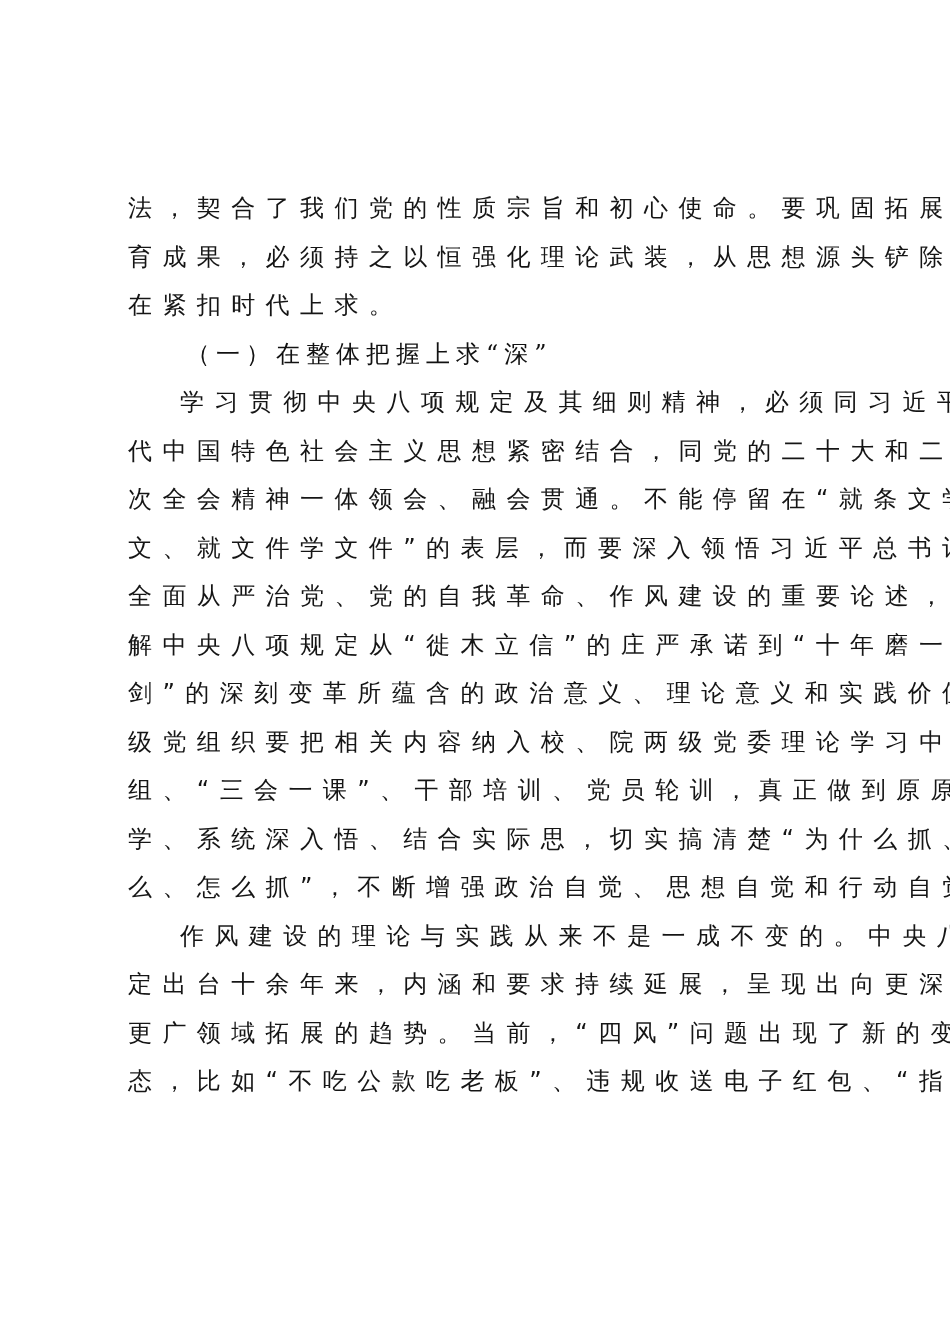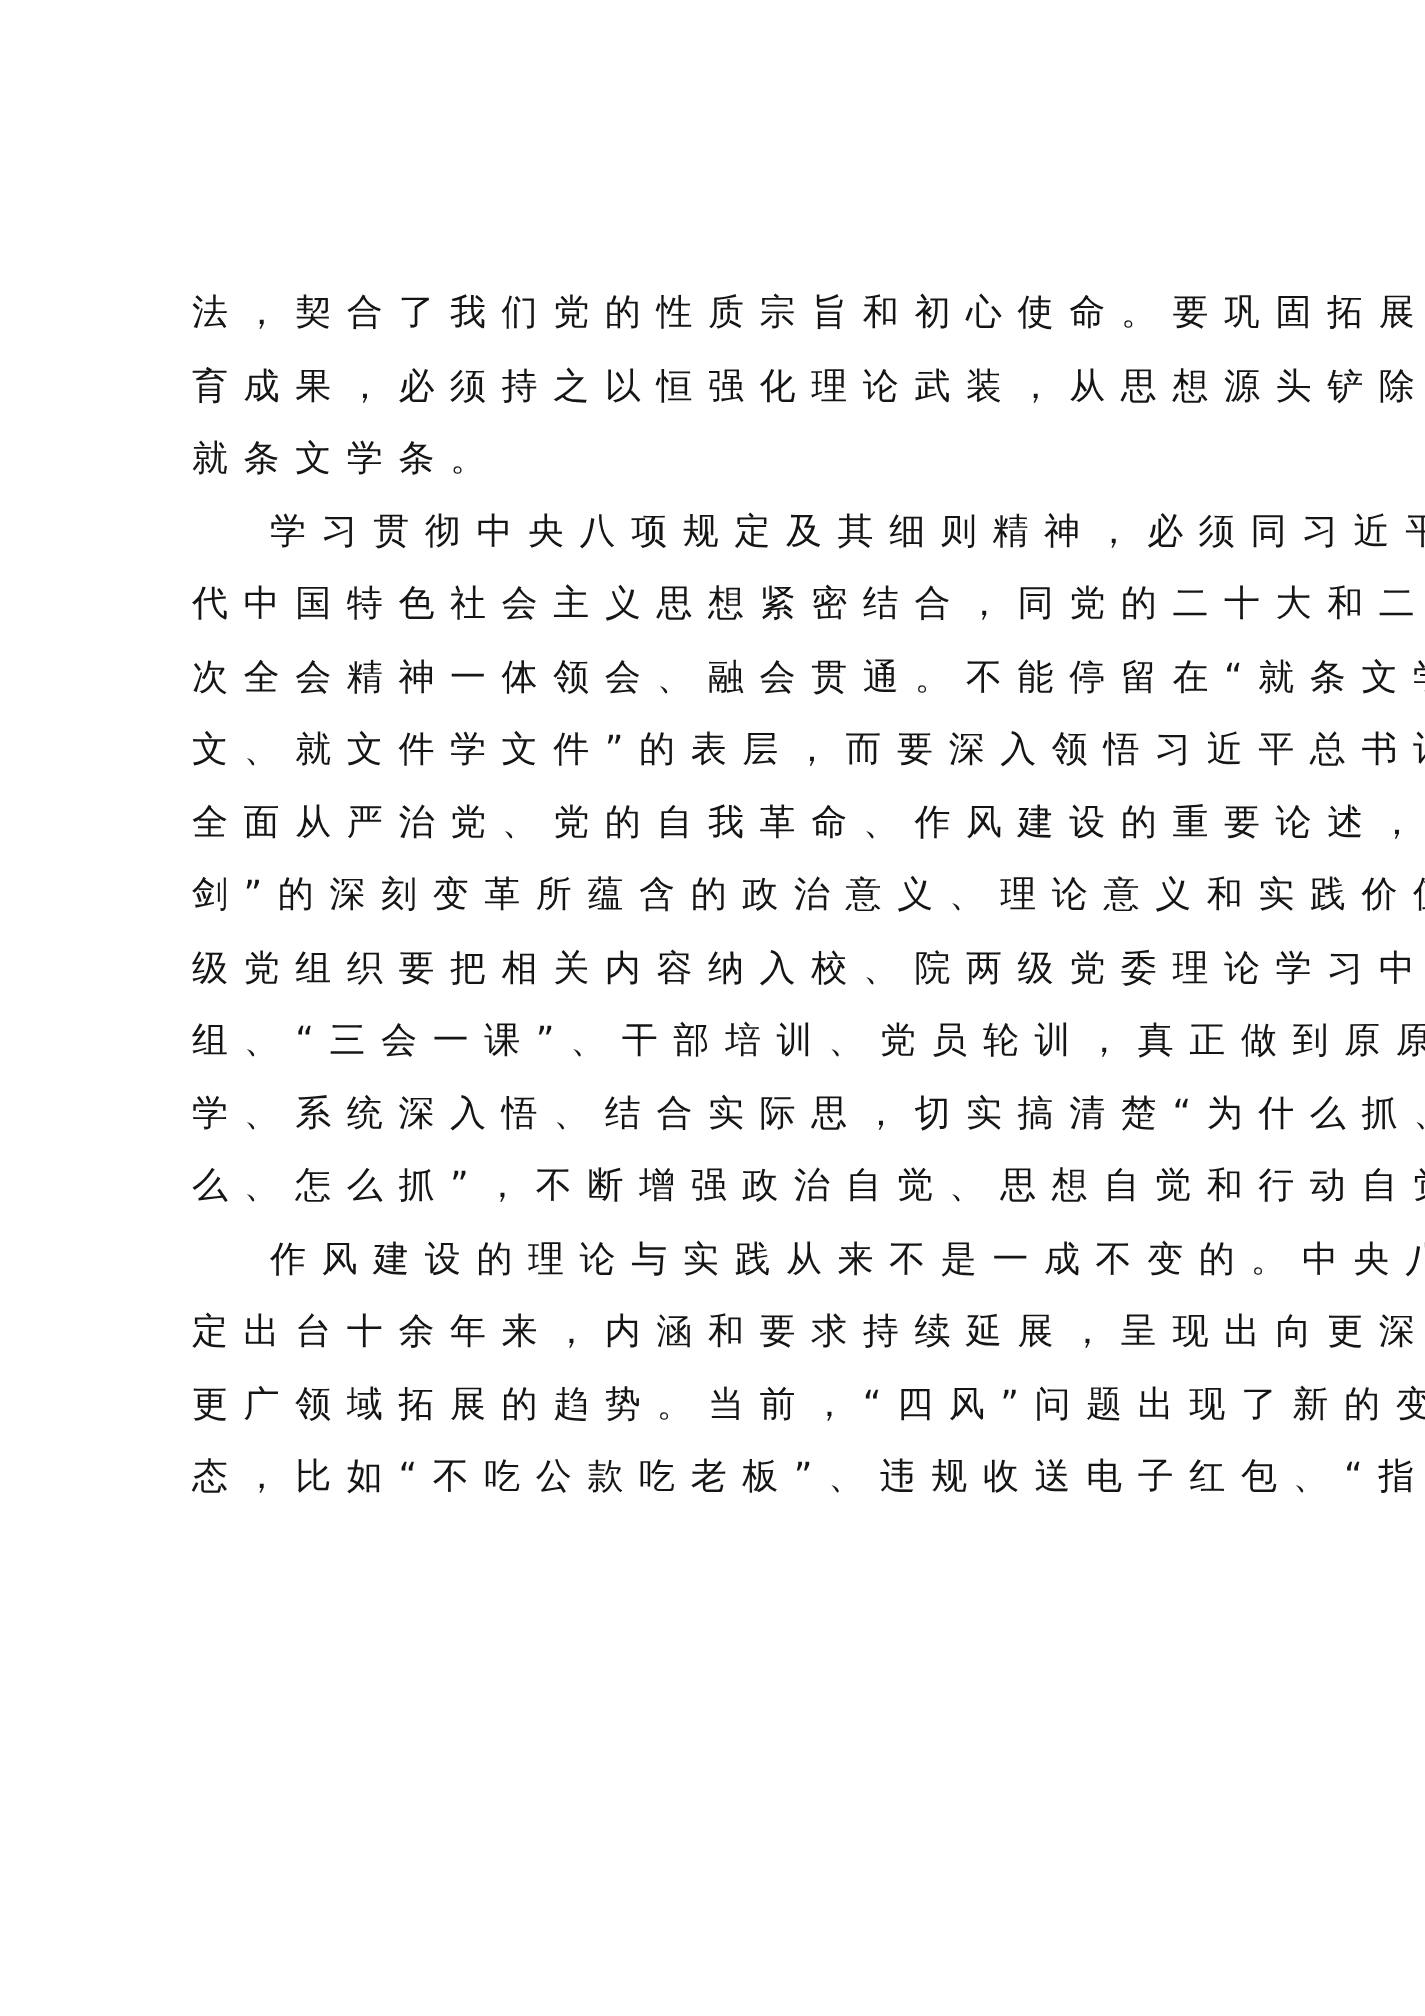--- a/index.html
+++ b/index.html
@@ -50,30 +50,32 @@
   </style>
 </head>
 <body>
 
 <div class="page">
   <div class="text-block">
 
     <div>
       <span class="line">法，契合了我们党的性质宗旨和初心使命。要巩固拓展学习教</span>
       <span class="line">育成果，必须持之以恒强化理论武装，从思想源头铲除作风问</span>
-      <span class="line">就条文学条。</span>
+      <span class="line">在紧扣时代上求。</span>
     </div>
 
+    <span class="line heading">（一）在整体把握上求“深”</span>
 
     <div>
       <span class="line indent">学习贯彻中央八项规定及其细则精神，必须同习近平新时</span>
       <span class="line">代中国特色社会主义思想紧密结合，同党的二十大和二十届历</span>
       <span class="line">次全会精神一体领会、融会贯通。不能停留在“就条文学条</span>
       <span class="line">文、就文件学文件”的表层，而要深入领悟习近平总书记关于</span>
       <span class="line">全面从严治党、党的自我革命、作风建设的重要论述，真正理</span>
+      <span class="line">解中央八项规定从“徙木立信”的庄严承诺到“十年磨一</span>
       <span class="line">剑”的深刻变革所蕴含的政治意义、理论意义和实践价值。各</span>
       <span class="line">级党组织要把相关内容纳入校、院两级党委理论学习中心</span>
       <span class="line">组、“三会一课”、干部培训、党员轮训，真正做到原原本本</span>
       <span class="line">学、系统深入悟、结合实际思，切实搞清楚“为什么抓、抓什</span>
       <span class="line">么、怎么抓”，不断增强政治自觉、思想自觉和行动自觉。</span>
     </div>
 
 
     <div>
       <span class="line indent">作风建设的理论与实践从来不是一成不变的。中央八项规</span>

